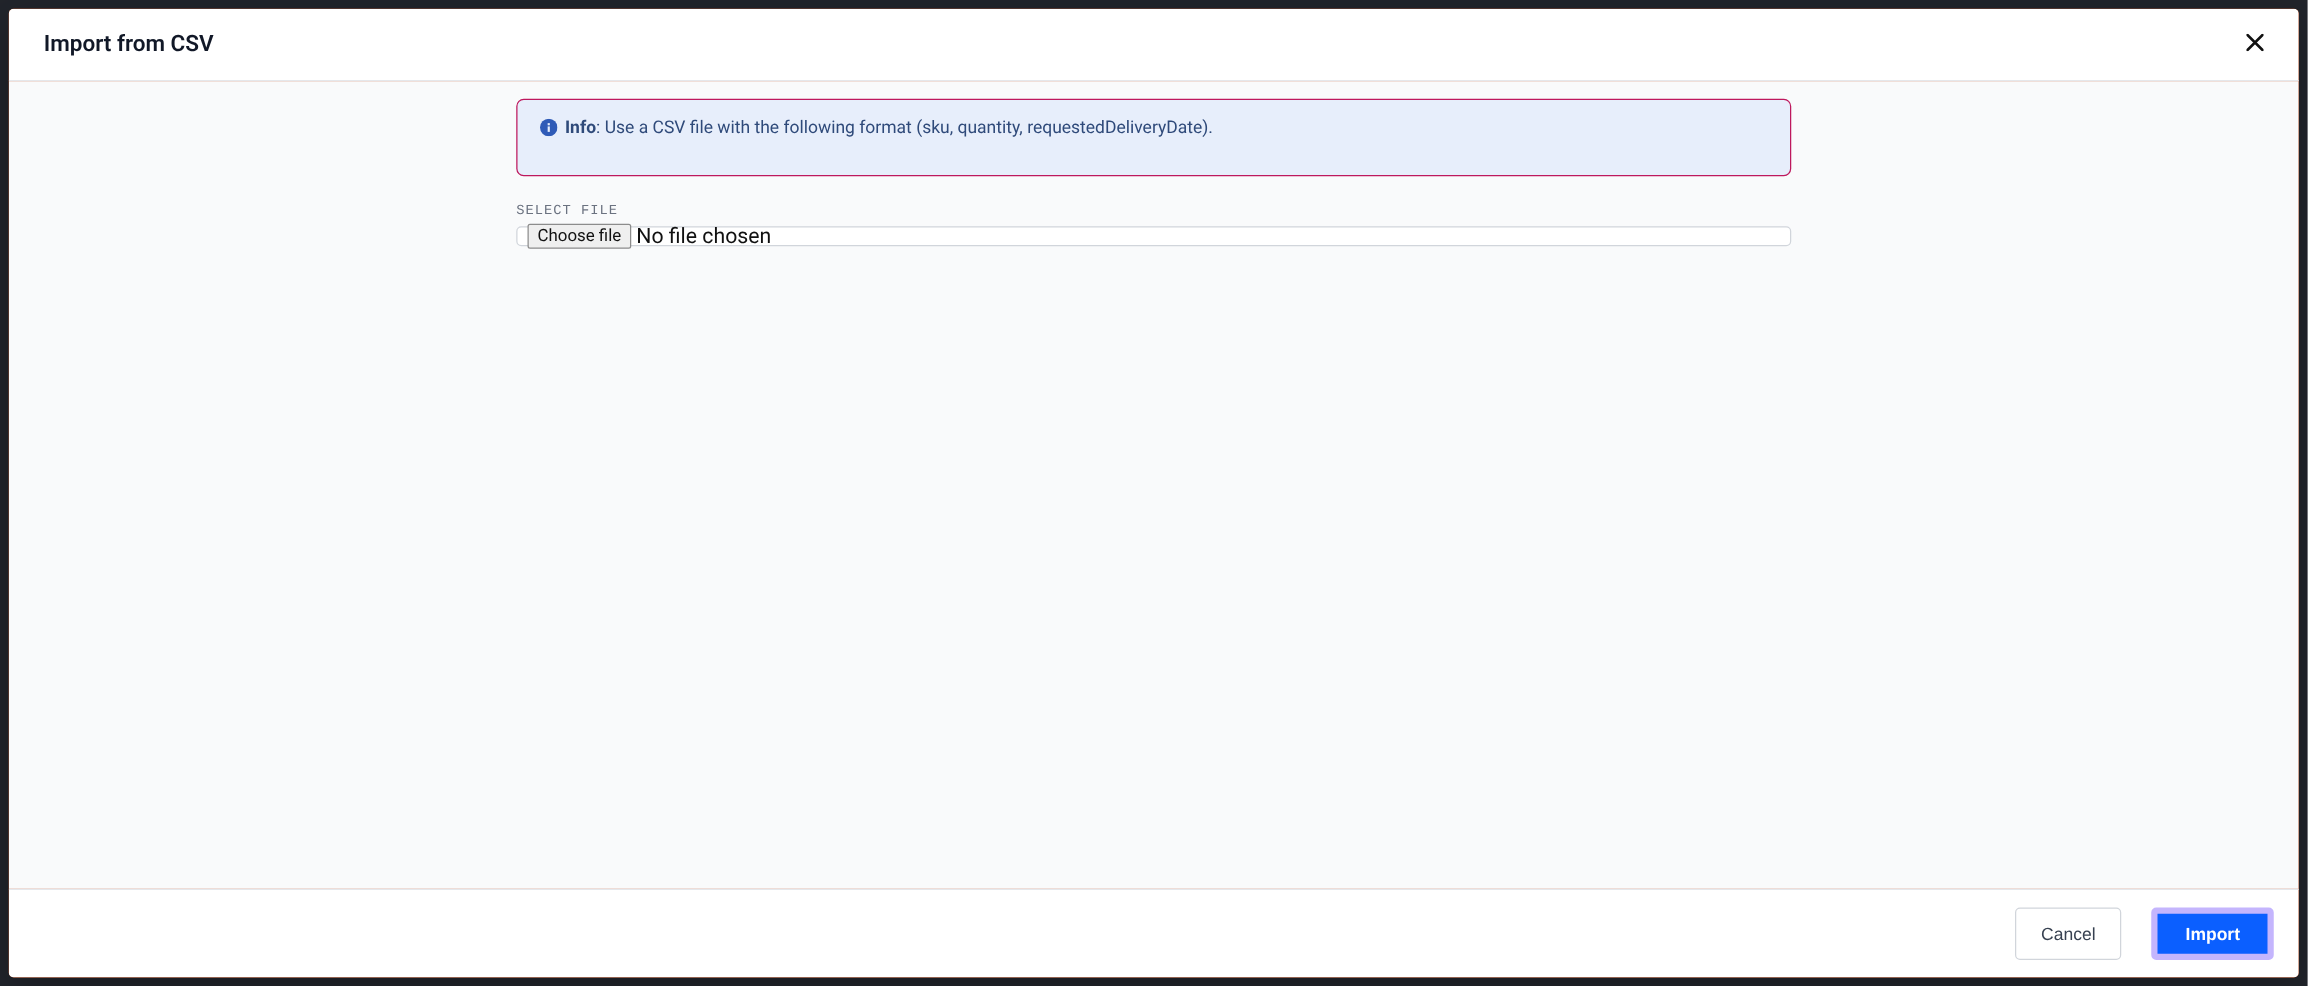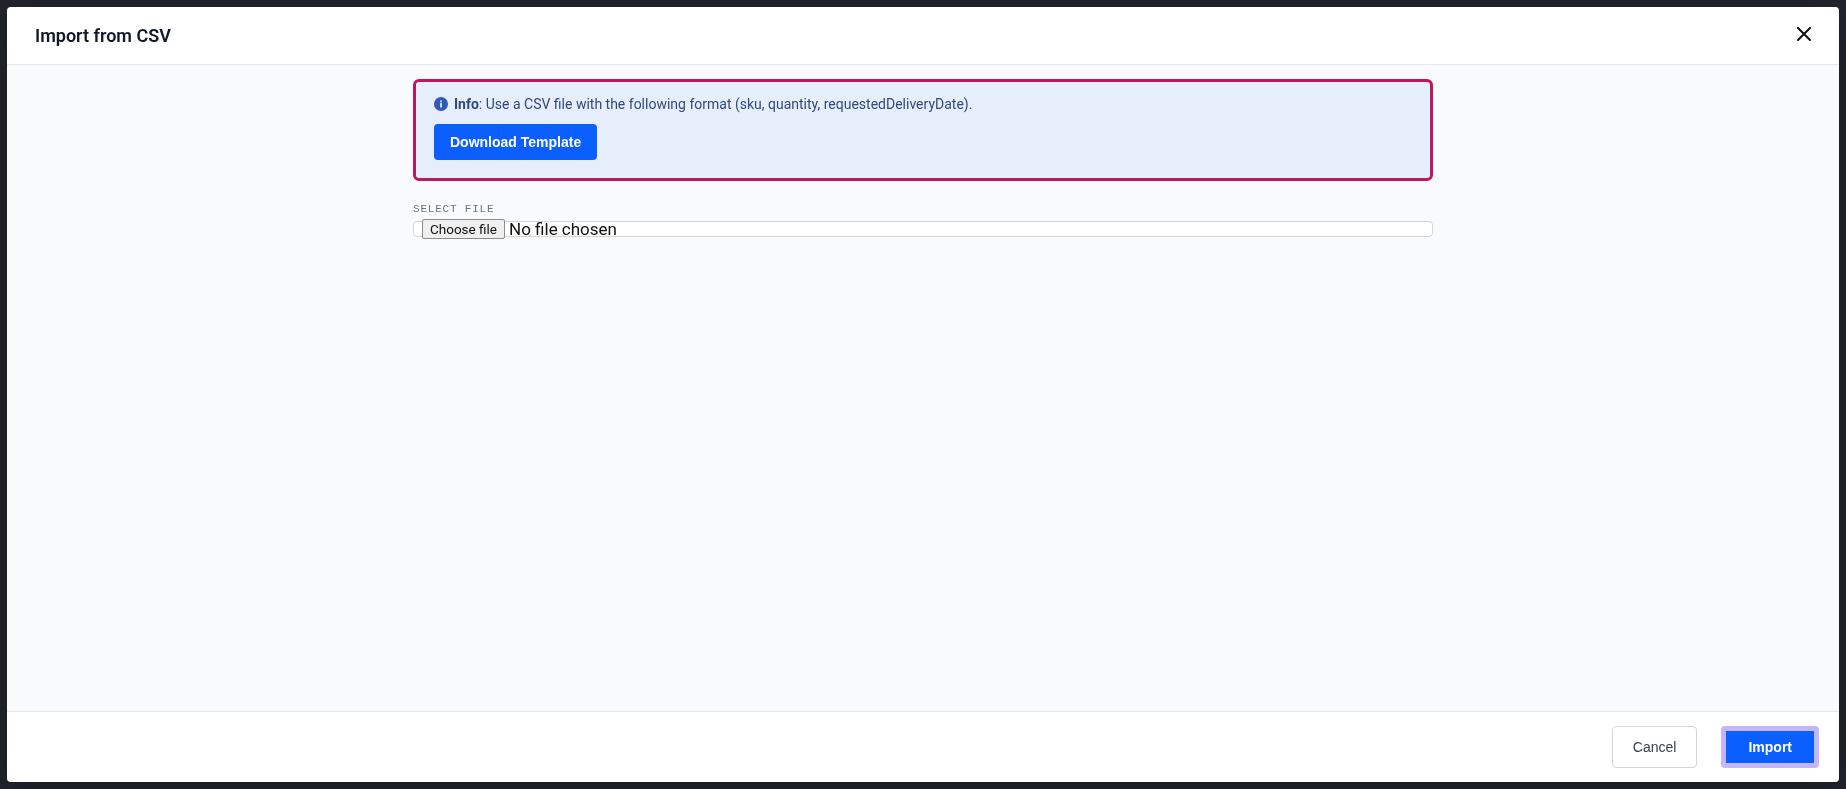--- a/index.html
+++ b/index.html
@@ -69,21 +69,21 @@
       display: flex;
       justify-content: center;
     }
     .content-wrap {
       width: 1040px;
       max-width: 100%;
       padding: 0 10px;
     }
     .info-alert {
       background: #e7eefb;
-      border: 3px solid #be185d;
+      border: 1px solid #be185d;
       border-radius: 6px;
       padding: 14px 18px 18px 18px;
       margin-bottom: 22px;
     }
     .info-line {
       display: flex;
       align-items: center;
       gap: 6px;
       font-size: 14px;
       color: #2f4a7a;
@@ -217,21 +217,20 @@
             <svg viewBox="0 0 16 16">
                 <circle cx="8" cy="8" r="8" fill="#2f5bb7"></circle>
                 <rect x="7" y="7" width="2" height="5" fill="#e7eefb"></rect>
                 <rect x="7" y="4" width="2" height="2" fill="#e7eefb"></rect>
               </svg>
           </span>
           <span>
             <span class="info-label">Info</span><span class="info-text">: </span><span class="info-text">Use a CSV file with the following format (sku, quantity, requestedDeliveryDate).</span>
           </span>
         </div>
-        <button class="download-btn">Download Template</button>
       </div>
 
       <label class="field-label">SELECT FILE</label>
       <div class="file-input-wrap">
         <button class="choose-file-btn">Choose file</button>
         <span class="file-status">No file chosen</span>
       </div>
 
     </div>
   </div>

